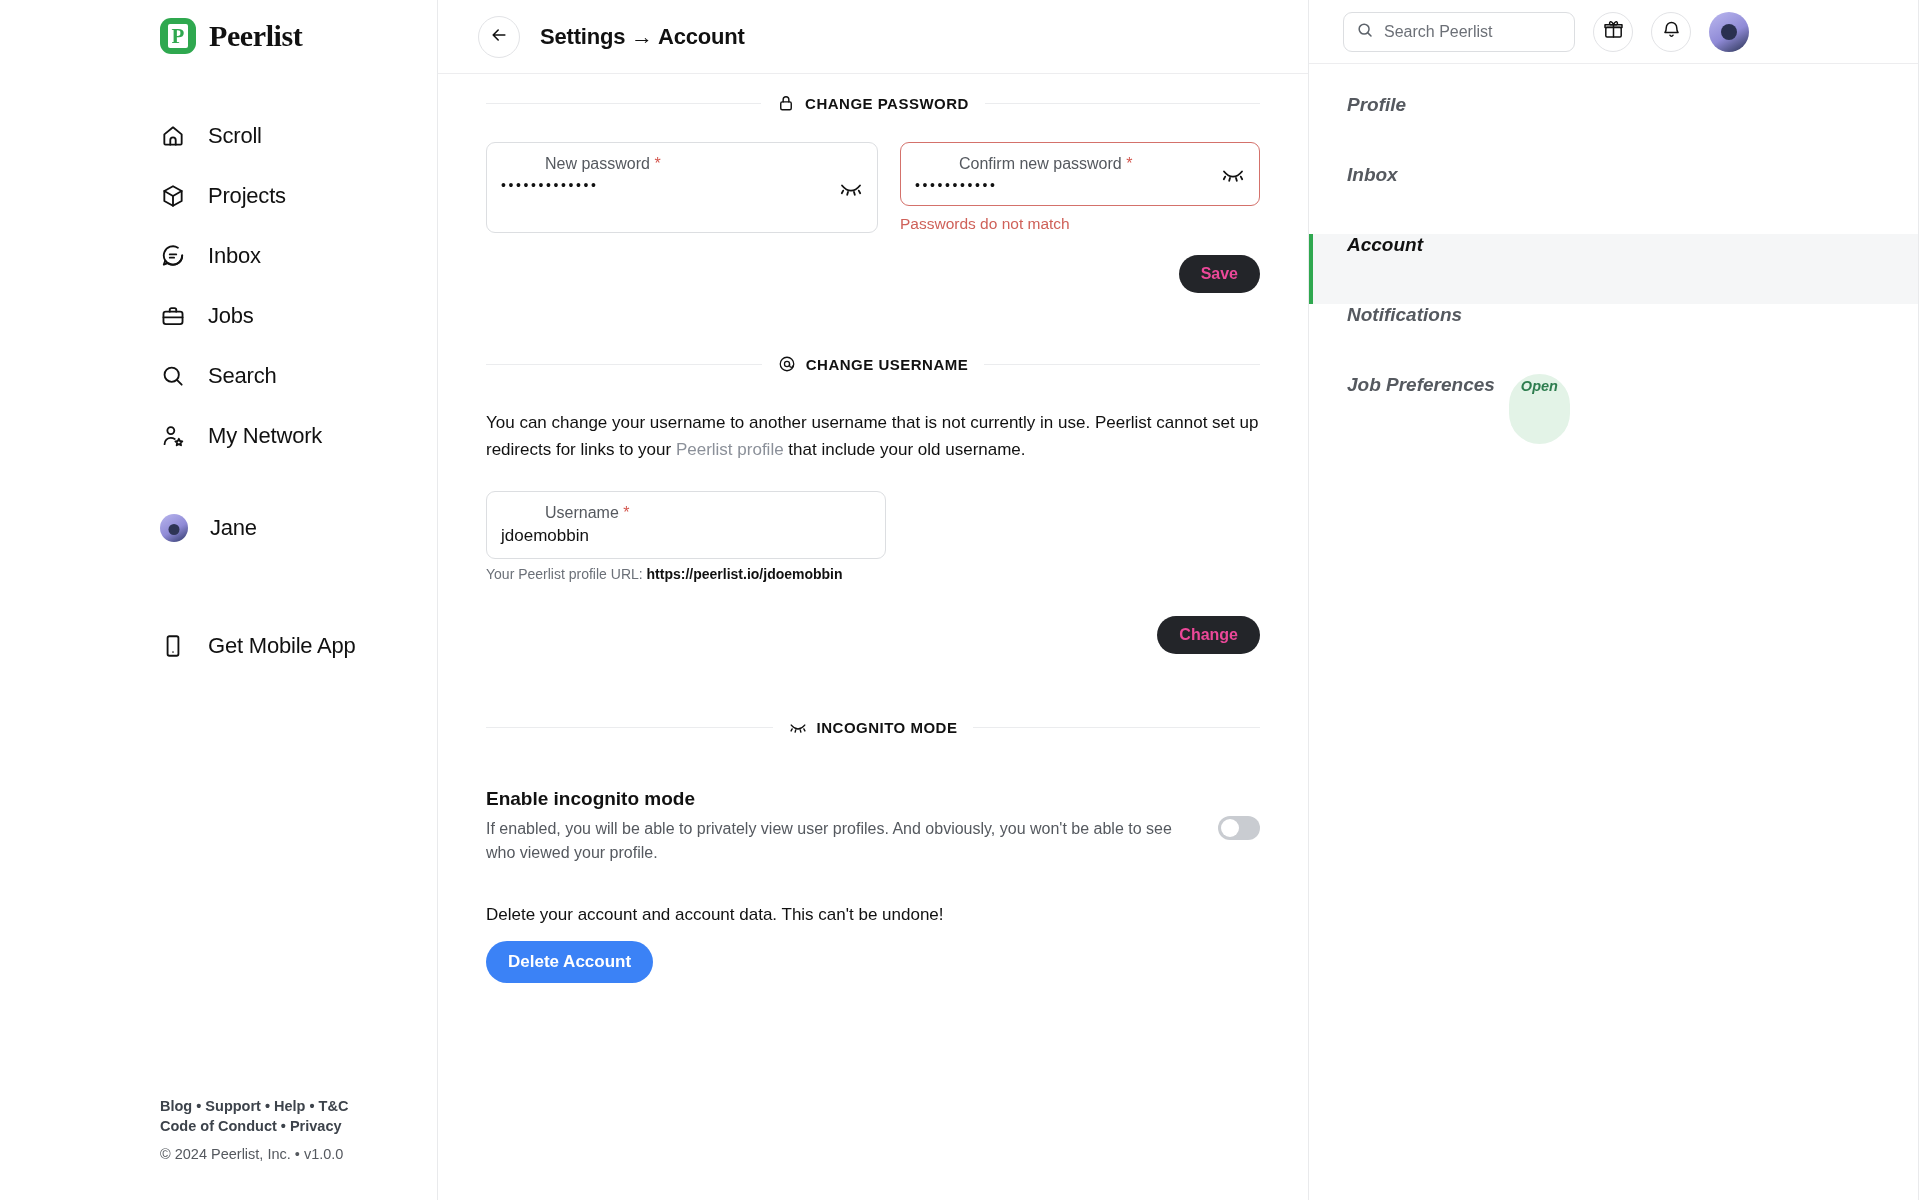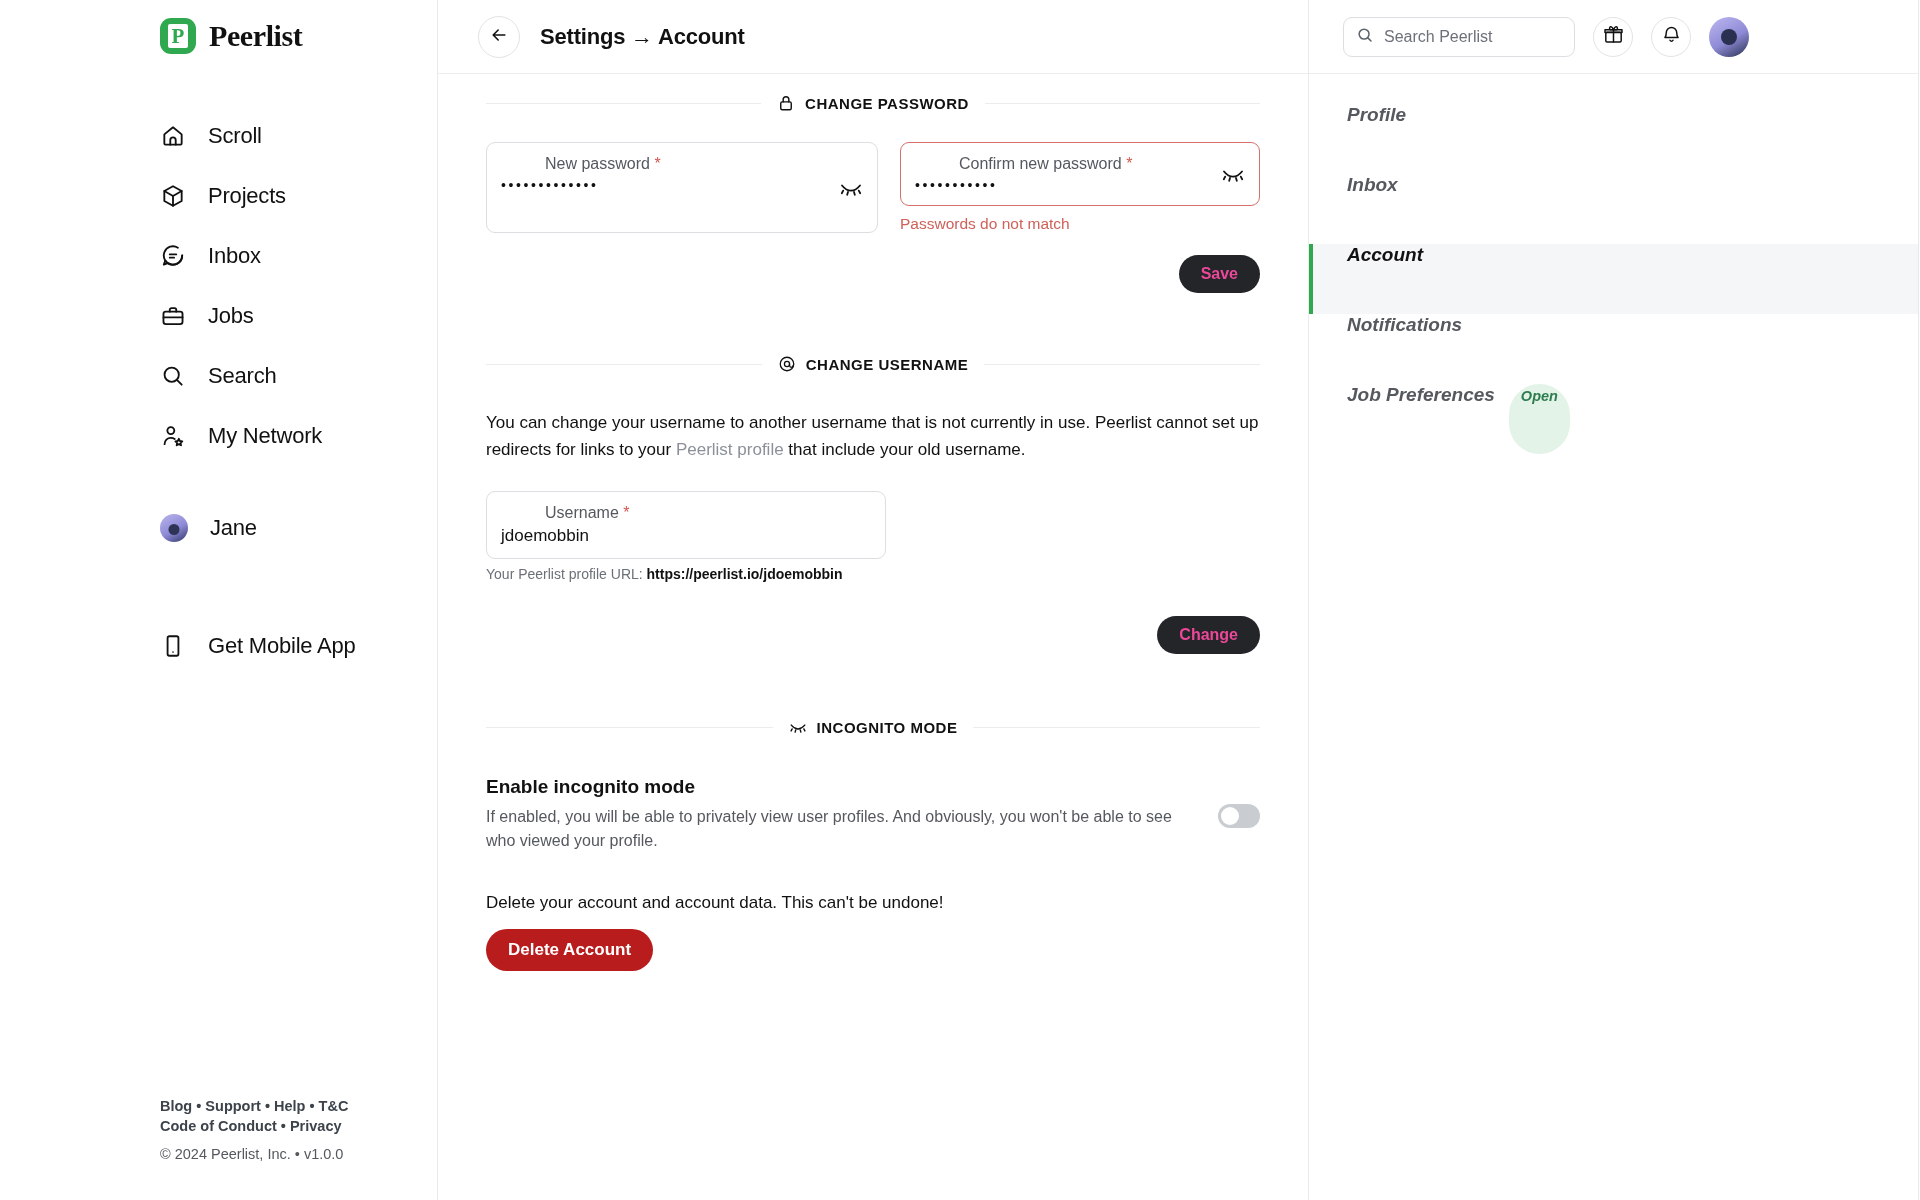--- a/index.html
+++ b/index.html
@@ -115,33 +115,33 @@
   .eye-off svg { width: 24px; height: 24px; display:block; }
   .field-err { font-size: 15.5px; color: #cf6159; margin-top: 9px; }
 
   .btn-row { display: flex; justify-content: flex-end; margin-top: 22px; }
   .btn-dark {
     background: #232529; color: #ec4899; border: none; border-radius: 999px;
     padding: 10px 22px; font-size: 16px; font-weight: bold; cursor: pointer;
     font-family: "Liberation Sans", sans-serif;
   }
   .btn-danger {
-    background: #b91c1c; color: #fff; border: none; border-radius: 999px;
+    background: #3b82f6; color: #fff; border: none; border-radius: 999px;
     padding: 11px 22px; font-size: 17px; font-weight: bold; cursor: pointer;
     font-family: "Liberation Sans", sans-serif;
   }
 
   .para { font-size: 17px; line-height: 27px; color: #111; margin-top: 36px; max-width: 800px; }
   .para .muted-link { color: #8b9099; }
 
   .uname-wrap { margin-top: 28px; width: 400px; }
   .uname-hint { font-size: 14px; color: #6b7078; margin-top: 7px; }
   .uname-hint b { color: #111; font-weight: bold; }
 
-  .toggle-block { display: flex; align-items: flex-start; gap: 16px; margin-top: 40px; }
+  .toggle-block { display: flex; align-items: flex-start; gap: 16px; margin-top: 52px; }
   .toggle-text { flex: 1 1 auto; }
   .toggle-title { font-size: 19px; font-weight: bold; color: #111; }
   .toggle-desc { font-size: 16px; line-height: 24px; color: #55595f; margin-top: 7px; max-width: 740px; }
   .switch {
     flex: 0 0 auto; width: 42px; height: 24px; border-radius: 999px; background: #c9ccd1;
     position: relative; cursor: pointer; margin-top: 28px;
   }
   .switch .knob {
     position: absolute; left: 3px; top: 3px; width: 18px; height: 18px;
     border-radius: 50%; background: #fff;
@@ -149,21 +149,21 @@
 
   .danger-text { font-size: 17px; color: #111; margin-top: 40px; }
   .danger-btn-row { margin-top: 16px; }
 
   
   .right {
     width: 610px; height: 1200px; background: #fff; position: relative;
     border-right: 1px solid #e9eaec;
   }
   .right-head {
-    height: 74px; display: flex; align-items: center; justify-content: flex-start;
+    height: 64px; display: flex; align-items: center; justify-content: flex-start;
     gap: 18px; padding: 0 24px 0 34px; border-bottom: 1px solid #ededef;
   }
   .search-box {
     width: 232px; height: 40px; border: 1px solid #dcdee1; border-radius: 9px;
     display: flex; align-items: center; gap: 10px; padding: 0 12px; background: #fff;
     cursor: text;
   }
   .search-box .ph { font-size: 16px; color: #6c7077; }
   .icon-btn {
     width: 40px; height: 40px; border-radius: 50%; border: 1px solid #e2e3e6;

